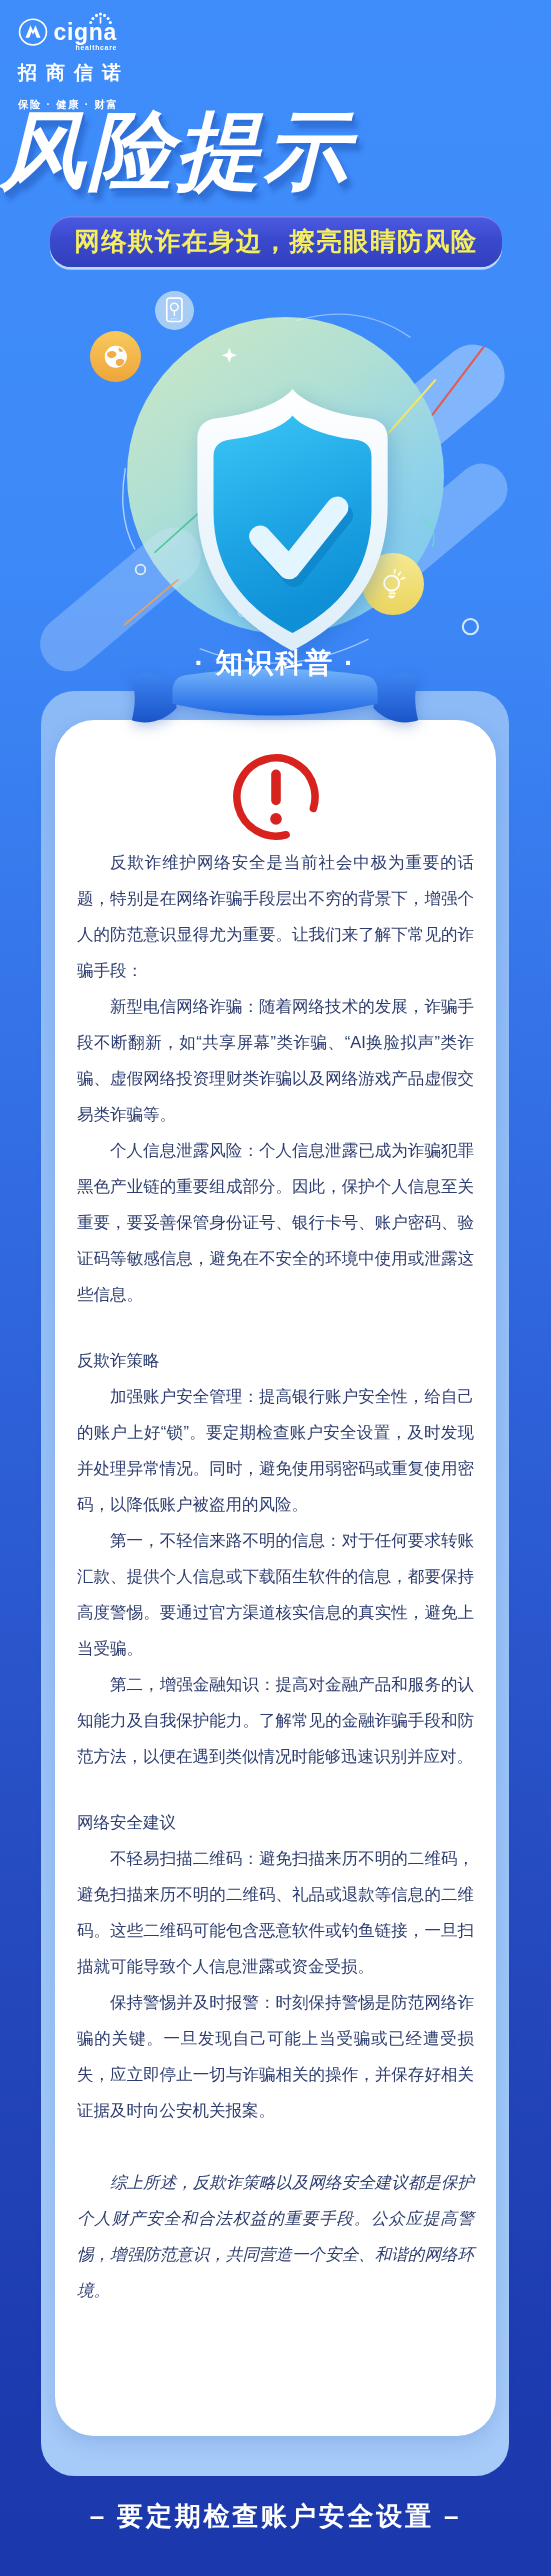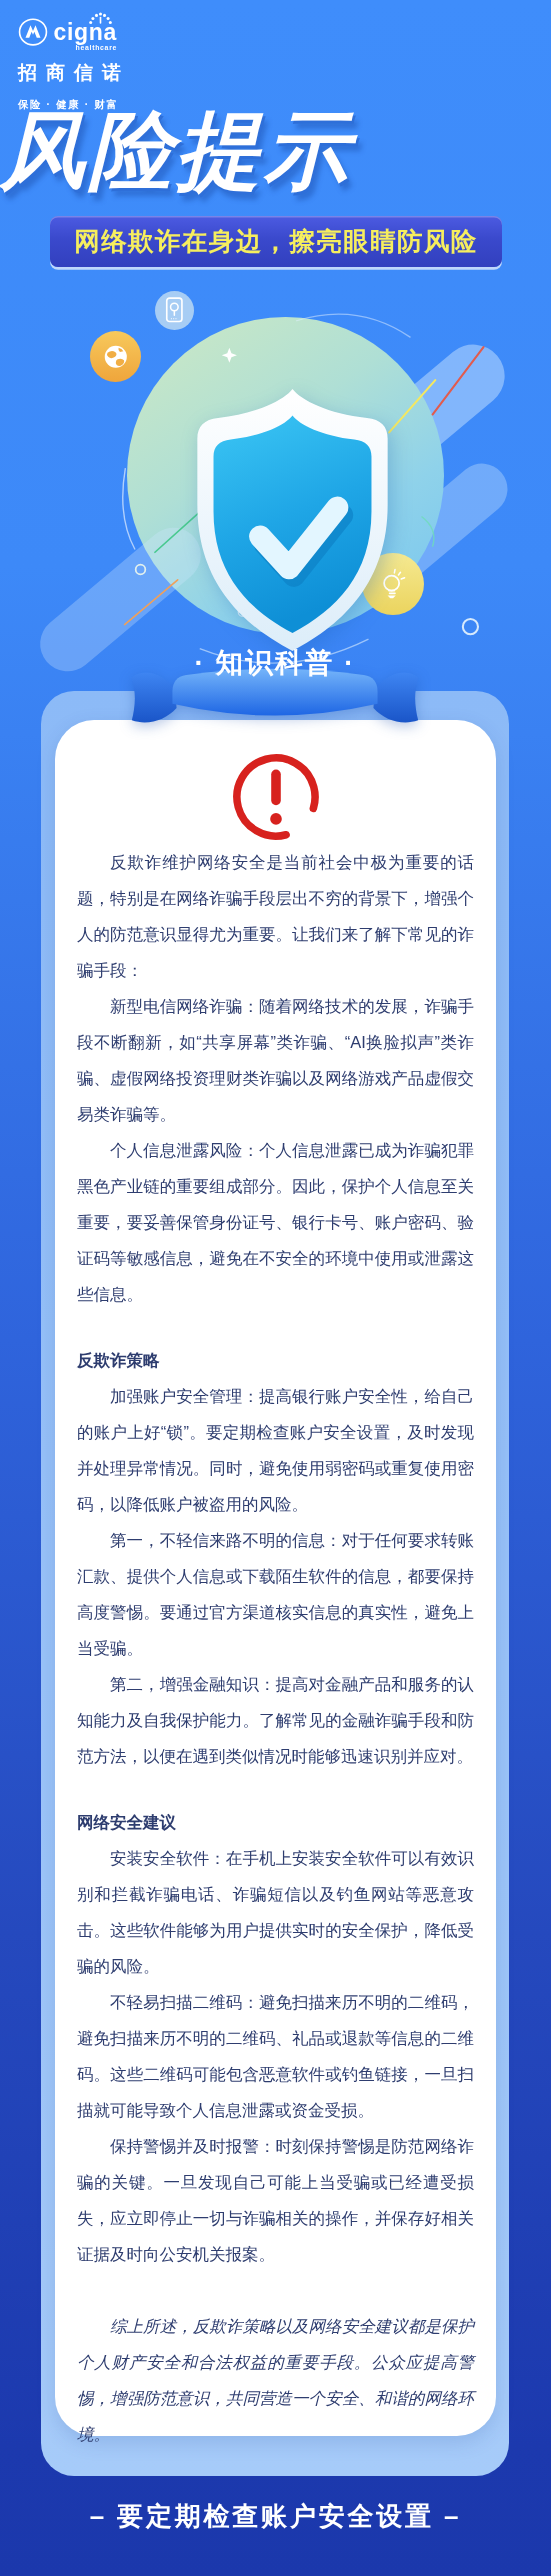--- a/index.html
+++ b/index.html
@@ -14,21 +14,21 @@
   .burst{position:absolute;top:-1.4px;left:34px;width:25px;height:15px;}
   .cigna-word{font-size:23px;font-weight:800;letter-spacing:0.7px;line-height:1;}
   .cigna-sub{font-size:6.9px;font-weight:700;letter-spacing:0.7px;text-align:right;margin-top:0.7px;}
   .brand-cn{font-size:19px;font-weight:700;letter-spacing:9px;margin-top:8.3px;white-space:nowrap;}
   .brand-tagline{font-size:10.3px;font-weight:600;letter-spacing:1.7px;margin-top:12px;white-space:nowrap;}
   
   .hero-title{position:absolute;top:102px;left:0;width:100%;text-align:left;z-index:4;
     font-size:85px;line-height:1.15;font-weight:900;font-style:italic;color:#FFFFFF;letter-spacing:2.8px;
     text-shadow:2.1px 3.4px 0 #2E6FD9, 4.8px 7.6px 5.5px rgba(18,60,150,.35);}
   .hero-banner{position:absolute;top:216px;left:50px;width:452px;height:51px;z-index:4;
-    border-radius:8px;background:linear-gradient(180deg,#4C5BE2 0%,#3A49CC 45%,#3240BE 100%);
+    border-radius:21px;background:linear-gradient(180deg,#4C5BE2 0%,#3A49CC 45%,#3240BE 100%);
     box-shadow:0 2.8px 0 rgba(214,228,252,.85), inset 0 1.4px 0 rgba(255,255,255,.25);
     display:flex;align-items:center;justify-content:center;}
   .hero-banner-text{font-family:"Liberation Serif","DejaVu Serif",serif;
     font-size:25.5px;font-weight:700;color:#F6EE5E;letter-spacing:1.4px;}
   
   .illus{position:absolute;top:296px;left:0;width:551px;height:372px;z-index:2;}
   .big-circle{position:absolute;left:127px;top:20.7px;width:317px;height:317px;border-radius:50%;
     background:linear-gradient(145deg,#CBE8C5 4%,#AFDfd5 40%,#8FD2EA 68%,#7CC8EE 92%);}
   .bar{position:absolute;border-radius:688px;}
   .bar1{left:303px;top:99px;width:220px;height:63px;transform:rotate(-40deg);background:rgba(198,226,255,.5);}
@@ -49,21 +49,21 @@
     filter:drop-shadow(0 4.8px 6.2px rgba(15,70,170,.30));}
   .ribbon-label{position:absolute;left:127px;top:636px;width:296px;height:52px;z-index:7;
     display:flex;align-items:center;justify-content:center;
     color:#FFFFFF;font-size:27.6px;font-weight:800;letter-spacing:2.1px;}
   .alert{position:absolute;left:50%;top:749px;transform:translateX(-50%);z-index:5;}
   
   .article{position:absolute;left:77px;top:844px;width:397px;z-index:5;
     color:#2E3D6F;font-size:16.5px;line-height:36px;text-align:justify;}
   .article p{margin:0;}
   .para{text-indent:2em;}
-  .sub-head{font-weight:700;margin-top:30px !important;}
+  .sub-head{font-weight:400;margin-top:30px !important;}
   .gap-top{margin-top:36px !important;font-style:italic;}
   
   .footer{position:absolute;left:0;top:2499px;width:100%;text-align:center;z-index:4;
     color:#FFFFFF;font-size:26px;font-weight:800;letter-spacing:2.8px;}
 </style>
 </head>
 <body>
 
 <div class="poster">
 
@@ -200,21 +200,20 @@
 
   <div class="article" id="article-body">
       <p class="para">反欺诈维护网络安全是当前社会中极为重要的话题，特别是在网络诈骗手段层出不穷的背景下，增强个人的防范意识显得尤为重要。让我们来了解下常见的诈骗手段：</p>
       <p class="para">新型电信网络诈骗：随着网络技术的发展，诈骗手段不断翻新，如“共享屏幕”类诈骗、“AI换脸拟声”类诈骗、虚假网络投资理财类诈骗以及网络游戏产品虚假交易类诈骗等。</p>
       <p class="para">个人信息泄露风险：个人信息泄露已成为诈骗犯罪黑色产业链的重要组成部分。因此，保护个人信息至关重要，要妥善保管身份证号、银行卡号、账户密码、验证码等敏感信息，避免在不安全的环境中使用或泄露这些信息。</p>
       <p class="sub-head">反欺诈策略</p>
       <p class="para">加强账户安全管理：提高银行账户安全性，给自己的账户上好“锁”。要定期检查账户安全设置，及时发现并处理异常情况。同时，避免使用弱密码或重复使用密码，以降低账户被盗用的风险。</p>
       <p class="para">第一，不轻信来路不明的信息：对于任何要求转账汇款、提供个人信息或下载陌生软件的信息，都要保持高度警惕。要通过官方渠道核实信息的真实性，避免上当受骗。</p>
       <p class="para">第二，增强金融知识：提高对金融产品和服务的认知能力及自我保护能力。了解常见的金融诈骗手段和防范方法，以便在遇到类似情况时能够迅速识别并应对。</p>
       <p class="sub-head">网络安全建议</p>
-      <p class="para">安装安全软件：在手机上安装安全软件可以有效识别和拦截诈骗电话、诈骗短信以及钓鱼网站等恶意攻击。这些软件能够为用户提供实时的安全保护，降低受骗的风险。</p>
       <p class="para">不轻易扫描二维码：避免扫描来历不明的二维码，避免扫描来历不明的二维码、礼品或退款等信息的二维码。这些二维码可能包含恶意软件或钓鱼链接，一旦扫描就可能导致个人信息泄露或资金受损。</p>
       <p class="para">保持警惕并及时报警：时刻保持警惕是防范网络诈骗的关键。一旦发现自己可能上当受骗或已经遭受损失，应立即停止一切与诈骗相关的操作，并保存好相关证据及时向公安机关报案。</p>
       <p class="para gap-top">综上所述，反欺诈策略以及网络安全建议都是保护个人财产安全和合法权益的重要手段。公众应提高警惕，增强防范意识，共同营造一个安全、和谐的网络环境。</p>
     </div>
 
   <div class="footer">– 要定期检查账户安全设置 –</div>
 
 </div>
 
 

